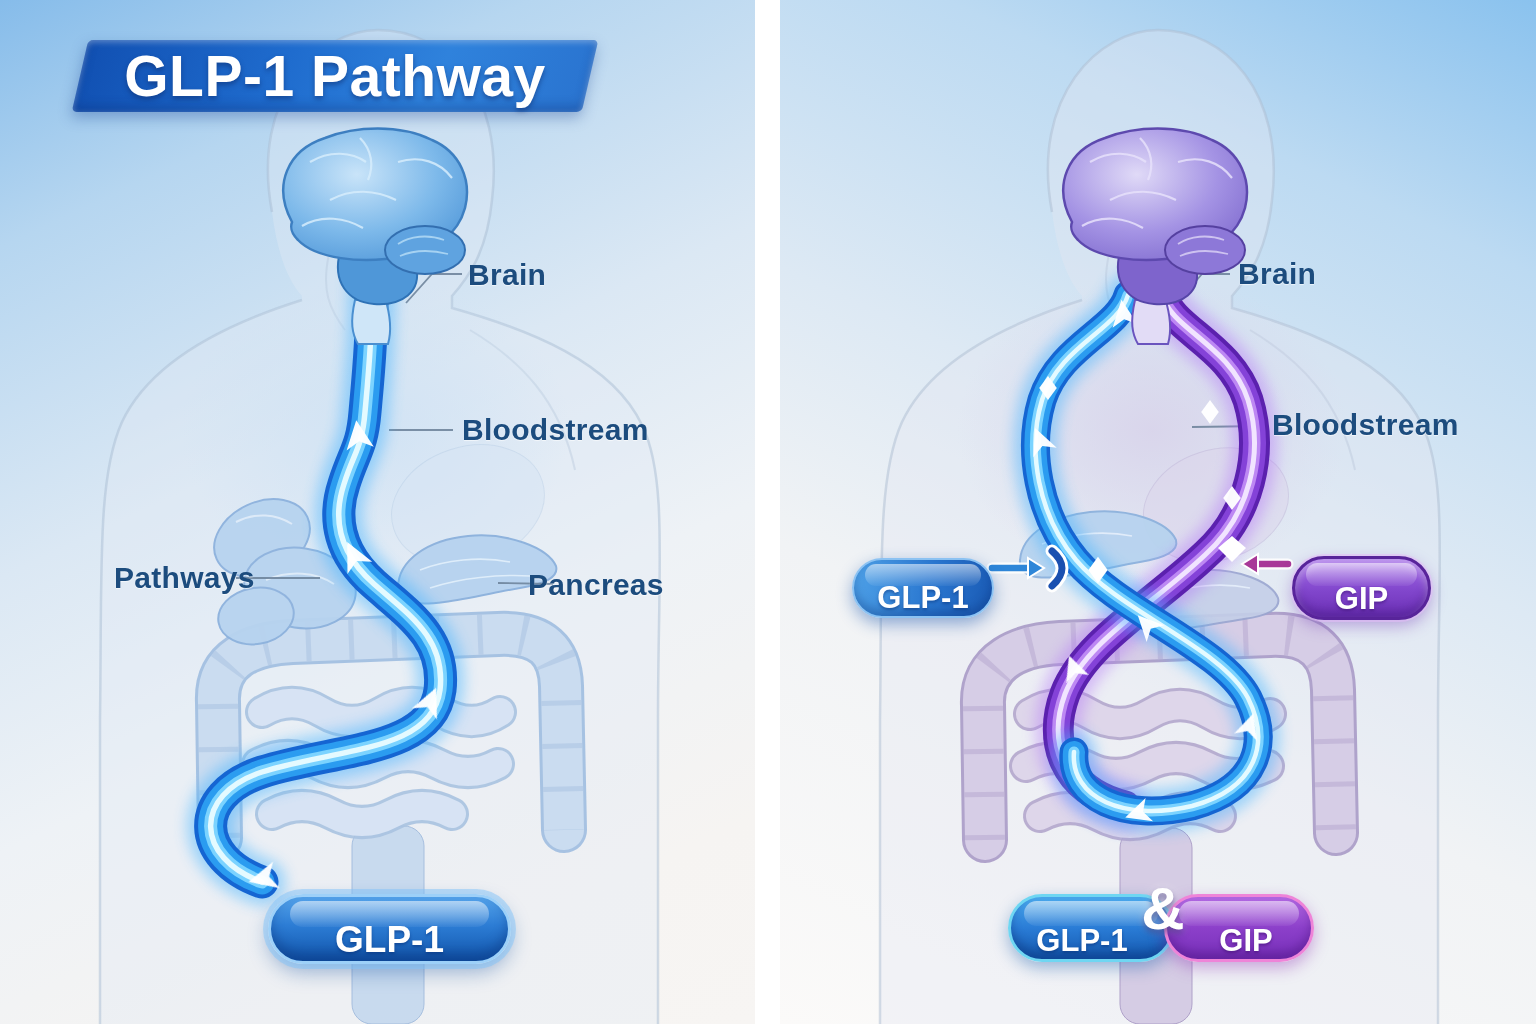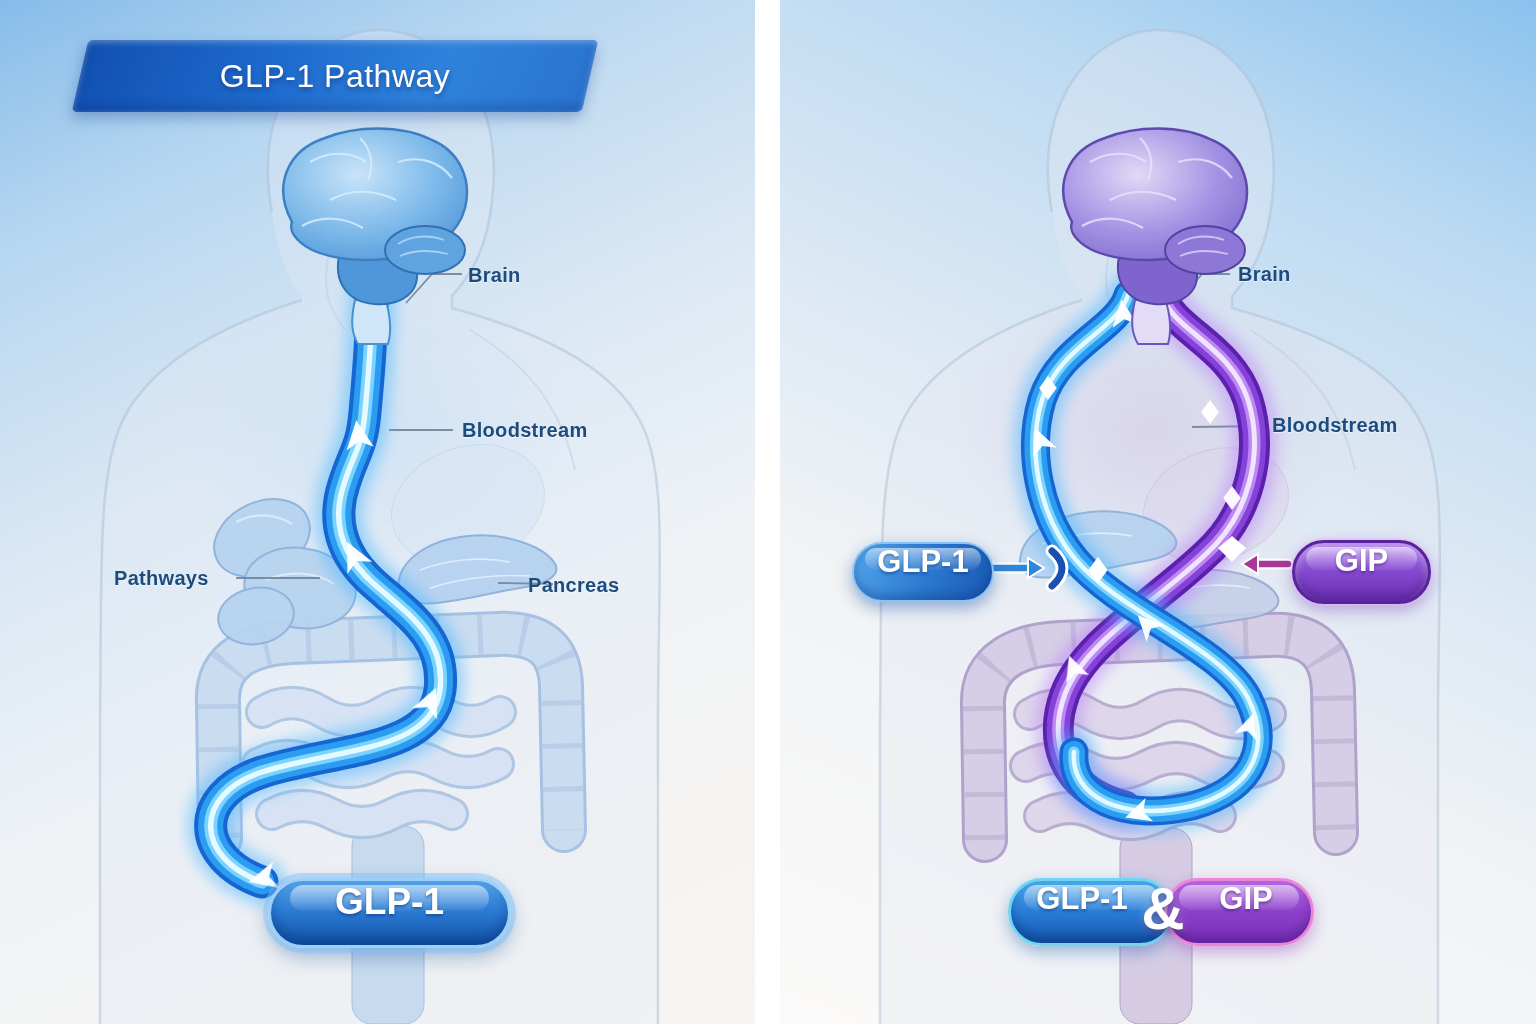--- a/index.html
+++ b/index.html
@@ -13,30 +13,30 @@
 
   
   .banner{position:absolute;top:40px;height:72px;z-index:5;}
   .banner .bg{position:absolute;inset:0;transform:skewX(-13deg);border-radius:5px;
      box-shadow:0 6px 14px rgba(25,70,150,.35), inset 0 2px 6px rgba(255,255,255,.35), inset 0 -6px 10px rgba(10,40,110,.3);}
   .banner.b-left{left:80px;width:510px;}
   .banner.b-left .bg{background:linear-gradient(100deg,#1150b2 0%,#1f6cce 40%,#2f82dc 70%,#2a74d0 100%);}
   .banner.b-right{left:58px;width:558px;}
   .banner.b-right .bg{background:linear-gradient(97deg,#1558bc 0%,#2f6cd0 30%,#5a4ec8 65%,#7444c6 88%,#6c3cbe 100%);}
   .banner .txt{position:absolute;inset:0;display:flex;align-items:center;justify-content:center;
-     color:#ffffff;font-size:32px;font-weight:normal;letter-spacing:.5px;
+     color:#ffffff;font-size:57px;font-weight:bold;letter-spacing:.5px;
      text-shadow:0 3px 5px rgba(15,45,110,.55);text-align:center;}
 
   
-  .lbl{position:absolute;transform:translateY(-50%);color:#1c4c7e;font-size:20px;font-weight:600;
+  .lbl{position:absolute;transform:translateY(-50%);color:#1c4c7e;font-size:30px;font-weight:600;
        letter-spacing:.3px;z-index:4;text-shadow:0 1px 1px rgba(255,255,255,.65);}
 
   
-  .pill{position:absolute;border-radius:999px;display:flex;align-items:flex-start;justify-content:center;
-        color:#fff;font-weight:bold;z-index:6;}
+  .pill{position:absolute;border-radius:999px;display:flex;align-items:flex-end;justify-content:center;
+        color:#fff;font-weight:bold;z-index:6;margin-top:16px;}
   .pill .gloss{position:absolute;left:8%;right:8%;top:7%;height:40%;border-radius:999px;
         background:linear-gradient(180deg,rgba(255,255,255,.55),rgba(255,255,255,.05));pointer-events:none;}
   .pill.glp1-main{left:268px;top:878px;width:237px;height:64px;font-size:37px;
      background:linear-gradient(180deg,#53a2ea 0%,#2c7cd4 45%,#1256ac 100%);
      border:3px solid #9dd0f8;
      box-shadow:0 0 0 5px rgba(130,195,250,.5),0 8px 20px rgba(20,80,160,.4),inset 0 -8px 12px rgba(8,45,115,.4);
      text-shadow:0 2px 3px rgba(10,50,120,.55);}
   .pill.glp1-small{left:72px;top:542px;width:138px;height:56px;font-size:31px;
      background:linear-gradient(100deg,#4fa2e8 0%,#2a77d0 55%,#1a5ab4 100%);
      border:2px solid #8cc2f2;

